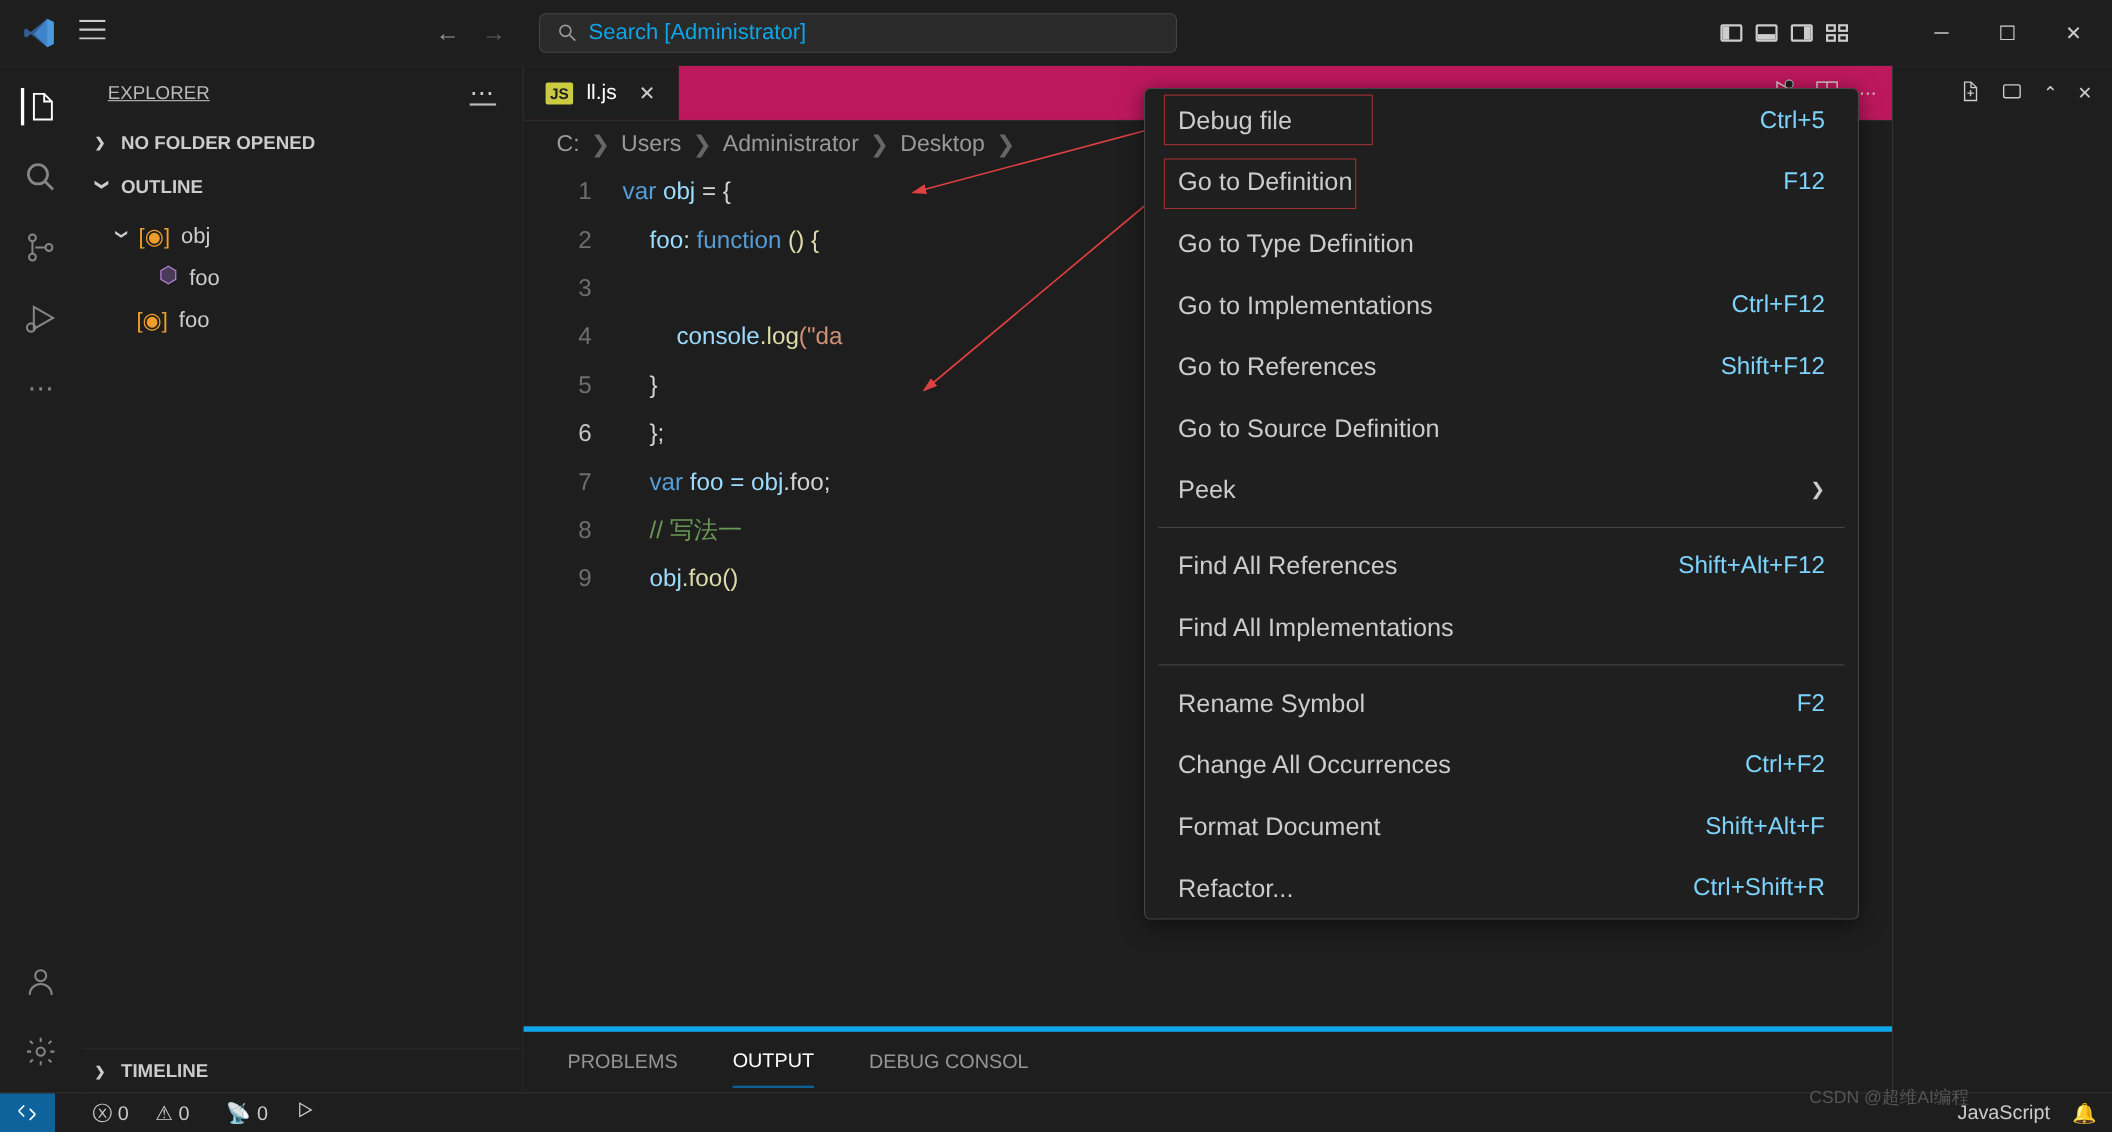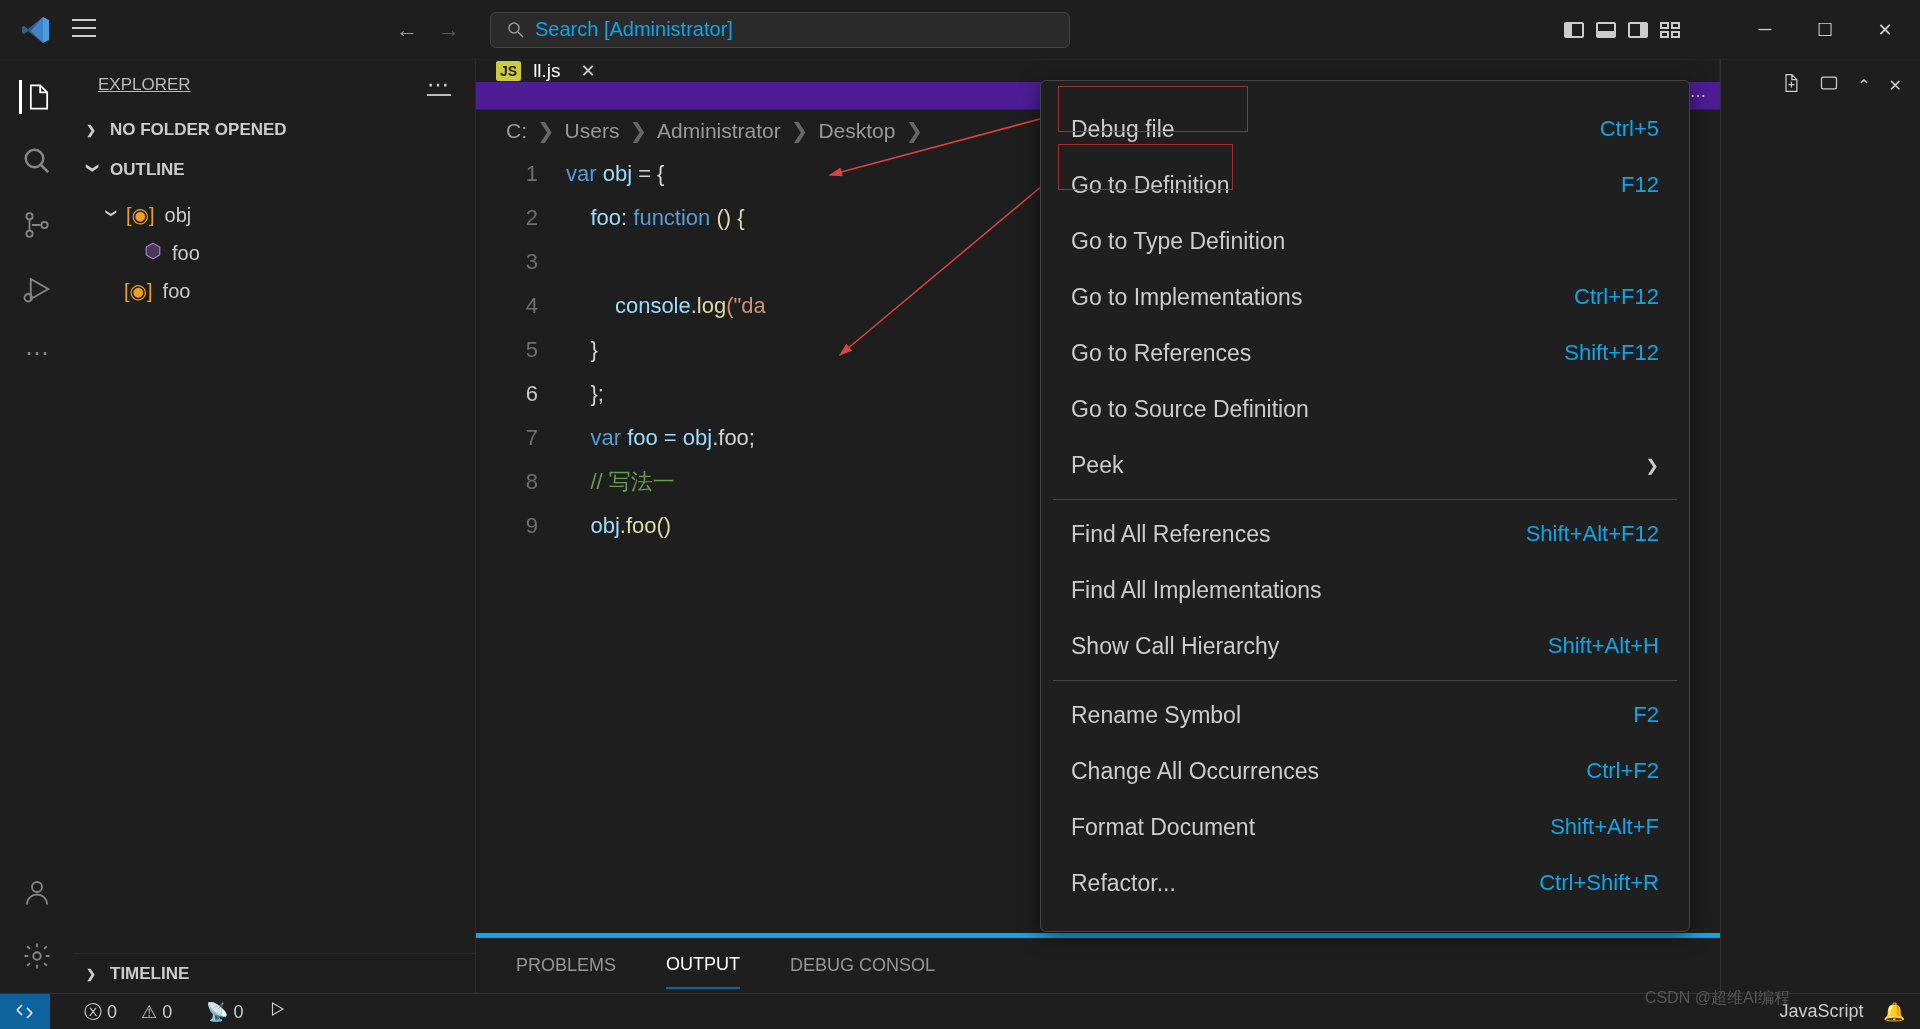--- a/index.html
+++ b/index.html
@@ -30,21 +30,21 @@
 .chevron { margin-right: 10px; font-size: 12px; width:14px; }
 .outline-tree { padding: 6px 0; }
 .tree-item { height: 38px; display: flex; align-items: center; padding-left: 20px; color: #ccc; font-size: 20px; cursor: pointer; }
 .tree-item .chev { margin-right: 8px; font-size:11px; width:14px; color:#ccc;}
 .tree-icon { margin-right: 10px; }
 .tree-icon.class { color:#ee9d28; }
 .tree-icon.method { color:#b180d7; }
 .timeline { position:absolute; bottom:36px; left:74px; width:402px; height:40px; display:flex; align-items:center; padding:0 12px; font-size:17px; font-weight:600; color:#ccc; border-top:1px solid #2a2a2a;}
 
 .editor { flex:1; background:#1e1e1e; display:flex; flex-direction:column; position:relative;}
-.tabs-bar { height:50px; display:flex; background:#4c1d95; border-bottom:1px solid #2a2a2a;flex-direction:column;}
+.tabs-bar { height:50px; display:flex; background:#be185d; border-bottom:1px solid #2a2a2a;}
 .tab { display:flex; align-items:center; padding:0 20px; background:#1e1e1e; color:#fff; font-size:19px; gap:12px; border-right:1px solid #252526;}
 .tab-icon { color:#cbcb41; font-weight:bold; font-size:14px; background:#cbcb41; color:#1e1e1e; padding:2px 4px; border-radius:2px;}
 .tab-close { color:#ccc; font-size:18px; margin-left:8px;}
 .tab-actions { margin-left:auto; display:flex; gap:18px; padding:0 14px; align-items:center; color:#ccc;}
 
 .breadcrumb { height:42px; display:flex; align-items:center; padding:0 30px; color:#999; font-size:21px; gap:6px;}
 .breadcrumb .sep { color:#666; margin:0 4px;}
 
 .code-area { display:flex; flex:1; font-family:"Consolas",monospace; font-size:22px; line-height:44px;}
 .gutter { width:90px; text-align:right; color:#6e6e6e; padding-right:28px;}
@@ -54,25 +54,25 @@
 .code-line{height:44px; white-space:pre;}
 .kw{color:#569cd6;} .var{color:#9cdcfe;} .fn{color:#dcdcaa;} .str{color:#ce9178;} .com{color:#6a9955;} .punc{color:#d4d4d4;} .prop{color:#9cdcfe;}
 
 .minimap { position:absolute; right:0; top:90px; width:140px; height:250px; background:#1e1e1e; opacity:0.5;}
 .minimap::before{content:""; position:absolute; top:10px; left:10px; width:60px; height:60px; background:linear-gradient(#2a4a5a 0%,#2a4a5a 10%,transparent 10%,transparent 20%,#3a5a4a 20%,#3a5a4a 30%,transparent 30%); }
 
 .panel { height:60px; border-top:5px solid #0ea5e9; display:flex; padding:0 40px; gap:50px; align-items:center; color:#969696; font-size:18px;}
 .panel-tab { cursor:pointer; padding:12px 0;}
 .panel-tab.active { color:#fff; border-bottom:2px solid #0e639c;}
 
-.context-menu { position:absolute; top:80px; left:1040px; width:650px; background:#1f1f1f; border:1px solid #444; box-shadow:0 4px 20px rgba(0,0,0,0.5); padding:20px 0; z-index:1000; border-radius:6px;}
+.context-menu { position:absolute; top:80px; left:1040px; width:650px; background:#1f1f1f; border:1px solid #444; box-shadow:0 4px 20px rgba(0,0,0,0.5); padding:0 0; z-index:1000; border-radius:6px;}
 .menu-item { height:56px; display:flex; align-items:center; justify-content:space-between; padding:0 30px; color:#ccc; font-size:23px; cursor:pointer;}
 .menu-sep { height:1px; background:#444; margin:6px 12px;}
 .menu-chev { font-size:16px; color:#ccc;}
-.menu-sc{color:#0ea5e9; font-size:22px;}
+.menu-sc{color:#7dd3fc; font-size:22px;}
 
 .highlight-box{position:absolute; border:1px solid #a03030; z-index:1001; pointer-events:none;}
 .arrow-line{position:absolute; z-index:999; pointer-events:none;}
 
 .right-panel { width:200px; background:#1e1e1e; border-left:1px solid #333;}
 .right-panel-head{height:50px; display:flex; align-items:center; justify-content:flex-end; gap:18px; padding:0 18px; color:#ccc;}
 
 .statusbar{position:absolute; bottom:0; left:0; right:0; height:36px; background:#1e1e1e; border-top:1px solid #333; display:flex; align-items:center; padding:0 14px; color:#ccc; font-size:18px; gap:24px;}
 .sb-remote{background:#0e639c; width:50px; height:36px; display:flex; align-items:center; justify-content:center; margin-left:-14px; margin-right:10px;}
 .sb-right{margin-left:auto; display:flex; gap:20px; align-items:center;}
@@ -315,24 +315,20 @@
       <span class="menu-chev">❯</span>
     </div>
   <div class="menu-sep"></div>
   <div class="menu-item">
       <span>Find All References</span>
       <span class="menu-sc">Shift+Alt+F12</span>
     </div>
   <div class="menu-item">
       <span>Find All Implementations</span>
       <span class="menu-sc"></span>
-    </div>
-  <div class="menu-item">
-      <span>Show Call Hierarchy</span>
-      <span class="menu-sc">Shift+Alt+H</span>
     </div>
   <div class="menu-sep"></div>
   <div class="menu-item">
       <span>Rename Symbol</span>
       <span class="menu-sc">F2</span>
     </div>
   <div class="menu-item">
       <span>Change All Occurrences</span>
       <span class="menu-sc">Ctrl+F2</span>
     </div>

